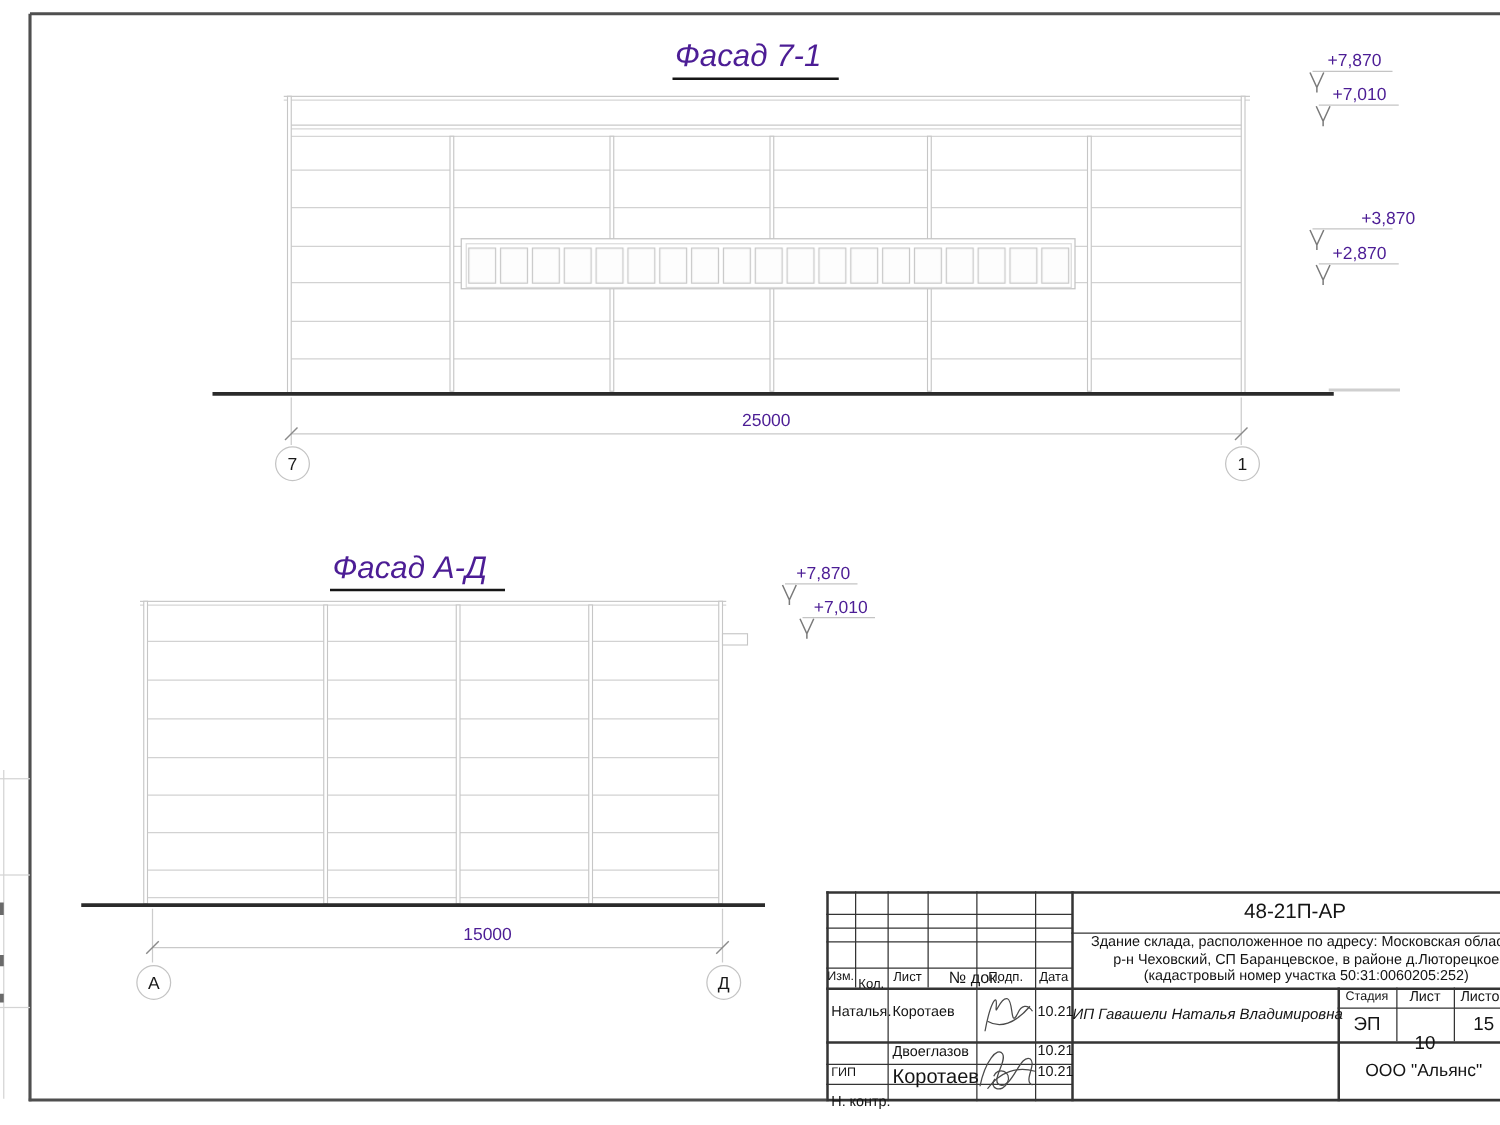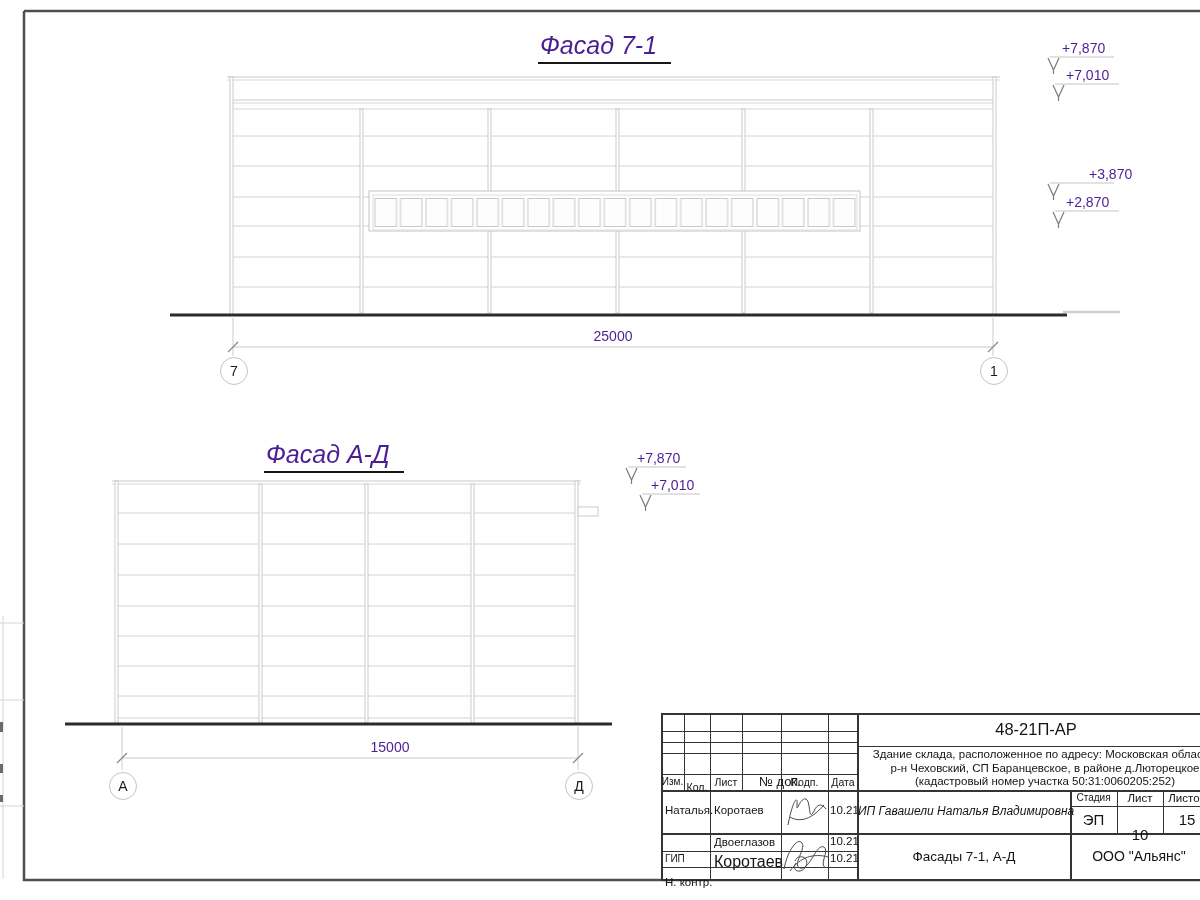--- a/index.html
+++ b/index.html
@@ -214,21 +214,20 @@
     <div class="cell ctr" style="left:197px;top:77px;width:212px;height:43px;line-height:43px;font-size:12px;font-style:italic;">ИП Гавашели Наталья Владимировна</div>
 
     <div class="cell ctr" style="left:409px;top:77px;width:47px;height:16px;line-height:16px;font-size:10px;">Стадия</div>
     <div class="cell ctr" style="left:456px;top:77px;width:46px;height:16px;line-height:16px;font-size:11.5px;">Лист</div>
     <div class="cell ctr" style="left:502px;top:77px;width:48px;height:16px;line-height:16px;font-size:11.5px;">Листов</div>
 
     <div class="cell ctr" style="left:409px;top:93px;width:47px;height:27px;line-height:27px;font-size:15px;">ЭП</div>
     <div class="cell ctr" style="left:456px;top:93px;width:46px;height:27px;line-height:27px;font-size:15px;margin-top:15px;">10</div>
     <div class="cell ctr" style="left:502px;top:93px;width:48px;height:27px;line-height:27px;font-size:15px;">15</div>
 
-    <div class="cell ctr" style="left:197px;top:120px;width:212px;height:47px;line-height:47px;font-size:13.5px;">Фасады 7-1, А-Д</div>
     <div class="cell ctr" style="left:409px;top:120px;width:138px;height:47px;line-height:47px;font-size:14px;">ООО "Альянс"</div>
   </div>
 
   <svg class="sig-svg" style="left:780px;top:791px;" width="52" height="86" viewBox="0 0 52 86">
     <g fill="none" stroke="#4a4a4a" stroke-width="1">
       <path d="M8,34 C12,12 18,2 17,14 C16,24 20,6 26,8 C31,10 28,32 34,20 C37,13 42,12 46,18"></path>
       <path d="M10,26 C20,32 32,28 44,14"></path>
     </g>
     <g fill="none" stroke="#4a4a4a" stroke-width="1">
       <path d="M4,78 C8,58 18,46 22,52 C26,58 12,74 20,77 C30,80 36,52 44,56 C50,60 38,74 46,77"></path>

